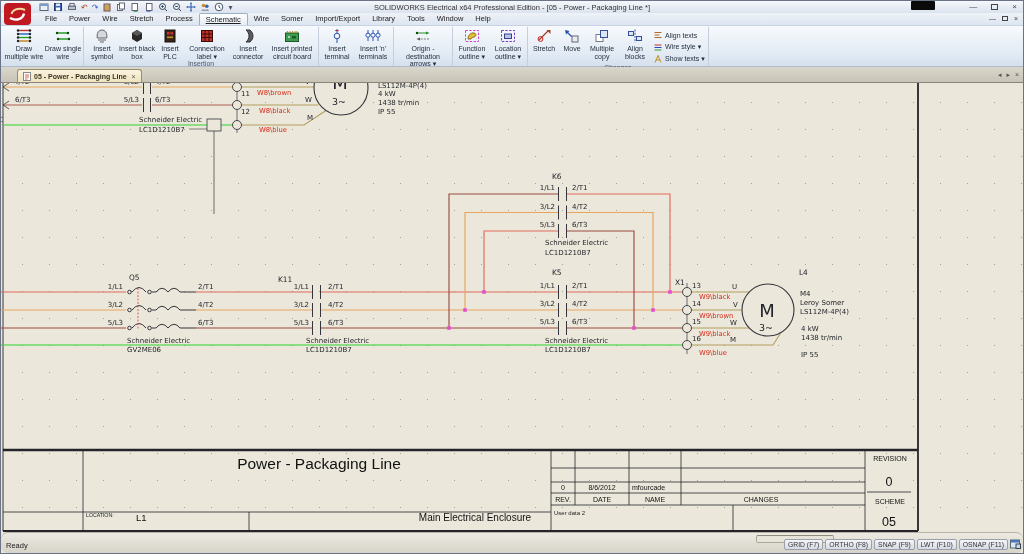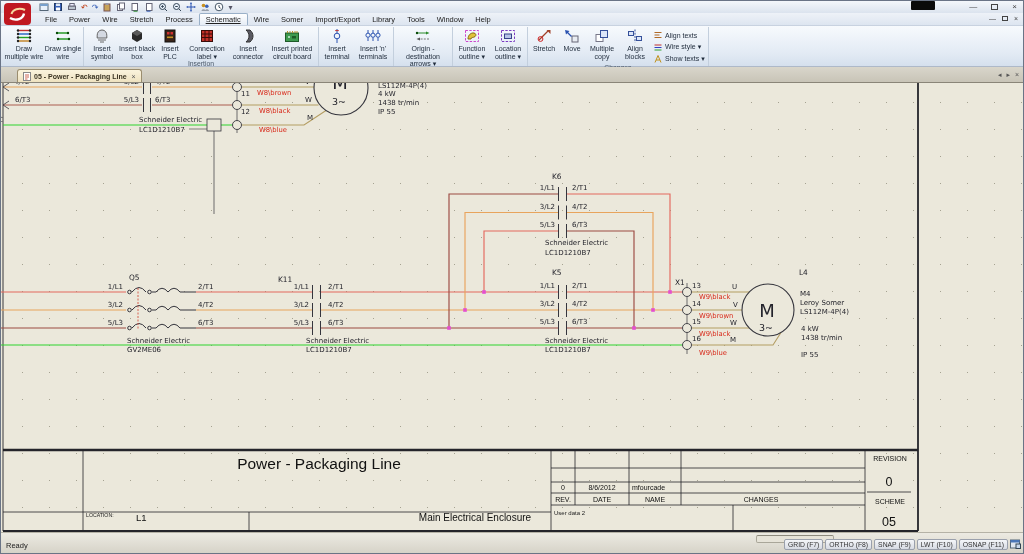--- a/index.html
+++ b/index.html
@@ -9,21 +9,21 @@
   
   .titlebar { height:12px; background:linear-gradient(#f4f7fb,#dbe3ee); position:relative; }
   .logo { position:absolute; left:2px; top:1px; z-index:5; }
   .qat { position:absolute; left:38px; top:1px; display:flex; gap:4px; align-items:center; height:10px; }
   .qat .g { font-size:8px; line-height:9px; color:#3a62b8; }
   .apptitle { position:absolute; left:0; right:0; top:2px; text-align:center; font-size:7.5px; color:#333; }
   .winbtns { position:absolute; right:6px; top:1px; display:flex; gap:14px; align-items:center; font-size:8px; color:#444; }
   .maxbox { width:7px; height:6px; border:1px solid #444; }
   .blackbox { position:absolute; right:88px; top:0; width:24px; height:9px; background:#0a0a0a; border-radius:1px; }
   
-  .menubar { height:12px; display:flex; align-items:center; padding-left:38px;
+  .menubar { height:12px; display:flex; align-items:flex-start; padding-left:38px;
              background:linear-gradient(#eef2f8,#dde5f0); font-size:7.5px; color:#222; position:relative; }
   .mitem { padding:1px 6px; border-radius:2px 2px 0 0; }
   .mitem.active { background:linear-gradient(#ffffff,#e6edf6); border:1px solid #9ab0c8; border-bottom:none;text-decoration:underline; }
   .mdibtns { position:absolute; right:5px; top:2px; display:flex; gap:6px; align-items:center; font-size:7px; color:#444; }
   .mdibox { width:6px; height:5px; border:1px solid #444; }
   
   .ribbon { height:42px; background:linear-gradient(#f7fafd,#e2eaf4 70%,#d5e0ee);
             border-top:1px solid #c8d2e0; border-bottom:1px solid #aeb9c9; display:flex; padding:1px 0 0 2px; }
   .rgroup { display:flex; flex-direction:column; border-right:1px solid #c3cfdd; padding:0 1px; }
   .rbtns { flex:1; display:flex; align-items:stretch; }
@@ -54,21 +54,21 @@
   .ae { text-anchor:end; }
   .tb1 { font:15.5px "Liberation Sans",sans-serif; fill:#111; text-anchor:middle; }
   .tb2 { font:7px "Liberation Sans",sans-serif; fill:#111; text-anchor:middle; }
   .tb2l { font:7px "Liberation Sans",sans-serif; fill:#111; }
   .tb3 { font:12.5px "Liberation Sans",sans-serif; fill:#111; text-anchor:middle; }
   .tbs { font:5.2px "Liberation Sans",sans-serif; fill:#222; }
   .tbu { font:6px "Liberation Sans",sans-serif; fill:#222; }
   .tbl1 { font:9.5px "Liberation Sans",sans-serif; fill:#111; }
   .tbm { font:10px "Liberation Sans",sans-serif; fill:#111; text-anchor:middle; }
   
-  .bottombar { height:21px; background:linear-gradient(#eceae2,#d6d3c8); border-top:1px solid #b5b2a6; position:relative; }
+  .bottombar { height:21px; background:linear-gradient(#eceae2,#d6d3c8); border-top:1px solid #b5b2a6; position:relative;border-radius:7px; }
   .ready { position:absolute; left:5px; bottom:3px; font-size:7.5px; color:#222; }
   .sunken { position:absolute; left:755px; top:2px; width:78px; height:8px; border:1px solid #a9a699;
             border-top-color:#8c897d; background:#e6e3d8; border-radius:2px; }
   .toggles { position:absolute; right:15px; bottom:3px; display:flex; gap:2px; }
   .tgl { border:1px solid #9aa0ac; background:linear-gradient(#f4f6f9,#d7dbe3); border-radius:2px;
          padding:1px 3px; font-size:6.8px; color:#333; }
   .statusicon { position:absolute; right:2px; bottom:4px; }
 </style>
 </head>
 <body>
@@ -132,20 +132,21 @@
           <circle cx="3.5" cy="3.5" r="1.8" fill="#c89020"></circle>
           <circle cx="6.8" cy="4.2" r="1.8" fill="#3a62b8"></circle>
           <path d="M1.5 9c0-2.2 4-2.2 4 0M5 9c0-2.2 4-2.2 4 0" fill="#98a0ac"></path>
         </svg>
       <svg width="10" height="10">
           <circle cx="5" cy="5" r="3.8" fill="#fff" stroke="#456"></circle>
           <path d="M5 3v2.2l1.6 1" stroke="#456" fill="none"></path>
         </svg>
       <span class="g" style="color:#556">▾</span>
     </div>
+    <div class="apptitle">SOLIDWORKS Electrical x64 Professional Edition - [05 - Power - Packaging Line *]</div>
     <div class="blackbox"></div>
     <div class="winbtns">
       <span>—</span>
       <span class="maxbox"></span>
       <span>×</span>
     </div>
   </div>
 
   <div class="menubar">
     <span class="mitem">File</span>

